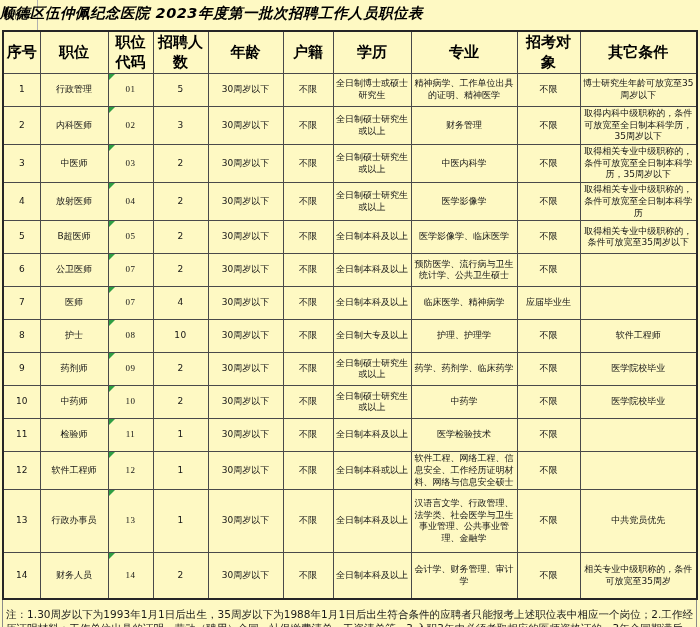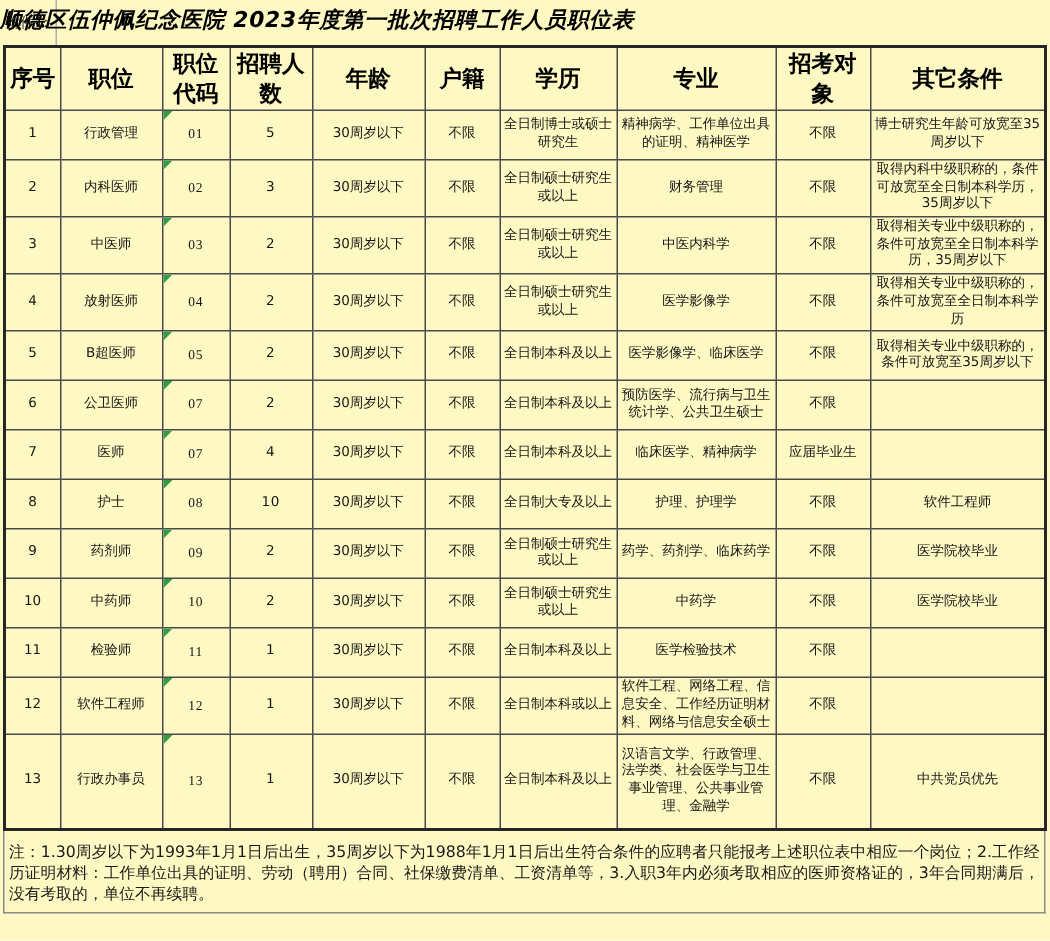--- a/index.html
+++ b/index.html
@@ -232,18 +232,30 @@
           <td class="col-position">行政办事员</td>
           <td class="col-code code-marked">13</td>
           <td class="col-count">1</td>
           <td class="col-age">30周岁以下</td>
           <td class="col-residence">不限</td>
           <td class="col-education">全日制本科及以上</td>
           <td class="col-major">汉语言文学、行政管理、法学类、社会医学与卫生事业管理、公共事业管理、金融学</td>
           <td class="col-target">不限</td>
           <td class="col-other">中共党员优先</td>
         </tr>
+        <tr style="height: 46px;">
+          <td class="col-index">14</td>
+          <td class="col-position">财务人员</td>
+          <td class="col-code code-marked">14</td>
+          <td class="col-count">2</td>
+          <td class="col-age">30周岁以下</td>
+          <td class="col-residence">不限</td>
+          <td class="col-education">全日制本科及以上</td>
+          <td class="col-major">会计学、财务管理、审计学</td>
+          <td class="col-target">不限</td>
+          <td class="col-other">相关专业中级职称的，条件可放宽至35周岁</td>
+        </tr>
       </tbody>
   </table>
 
   <div class="notes">注：1.30周岁以下为1993年1月1日后出生，35周岁以下为1988年1月1日后出生符合条件的应聘者只能报考上述职位表中相应一个岗位；2.工作经历证明材料：工作单位出具的证明、劳动（聘用）合同、社保缴费清单、工资清单等，3.入职3年内必须考取相应的医师资格证的，3年合同期满后，没有考取的，单位不再续聘。</div>
 
 </div>
 
 </body></html>

